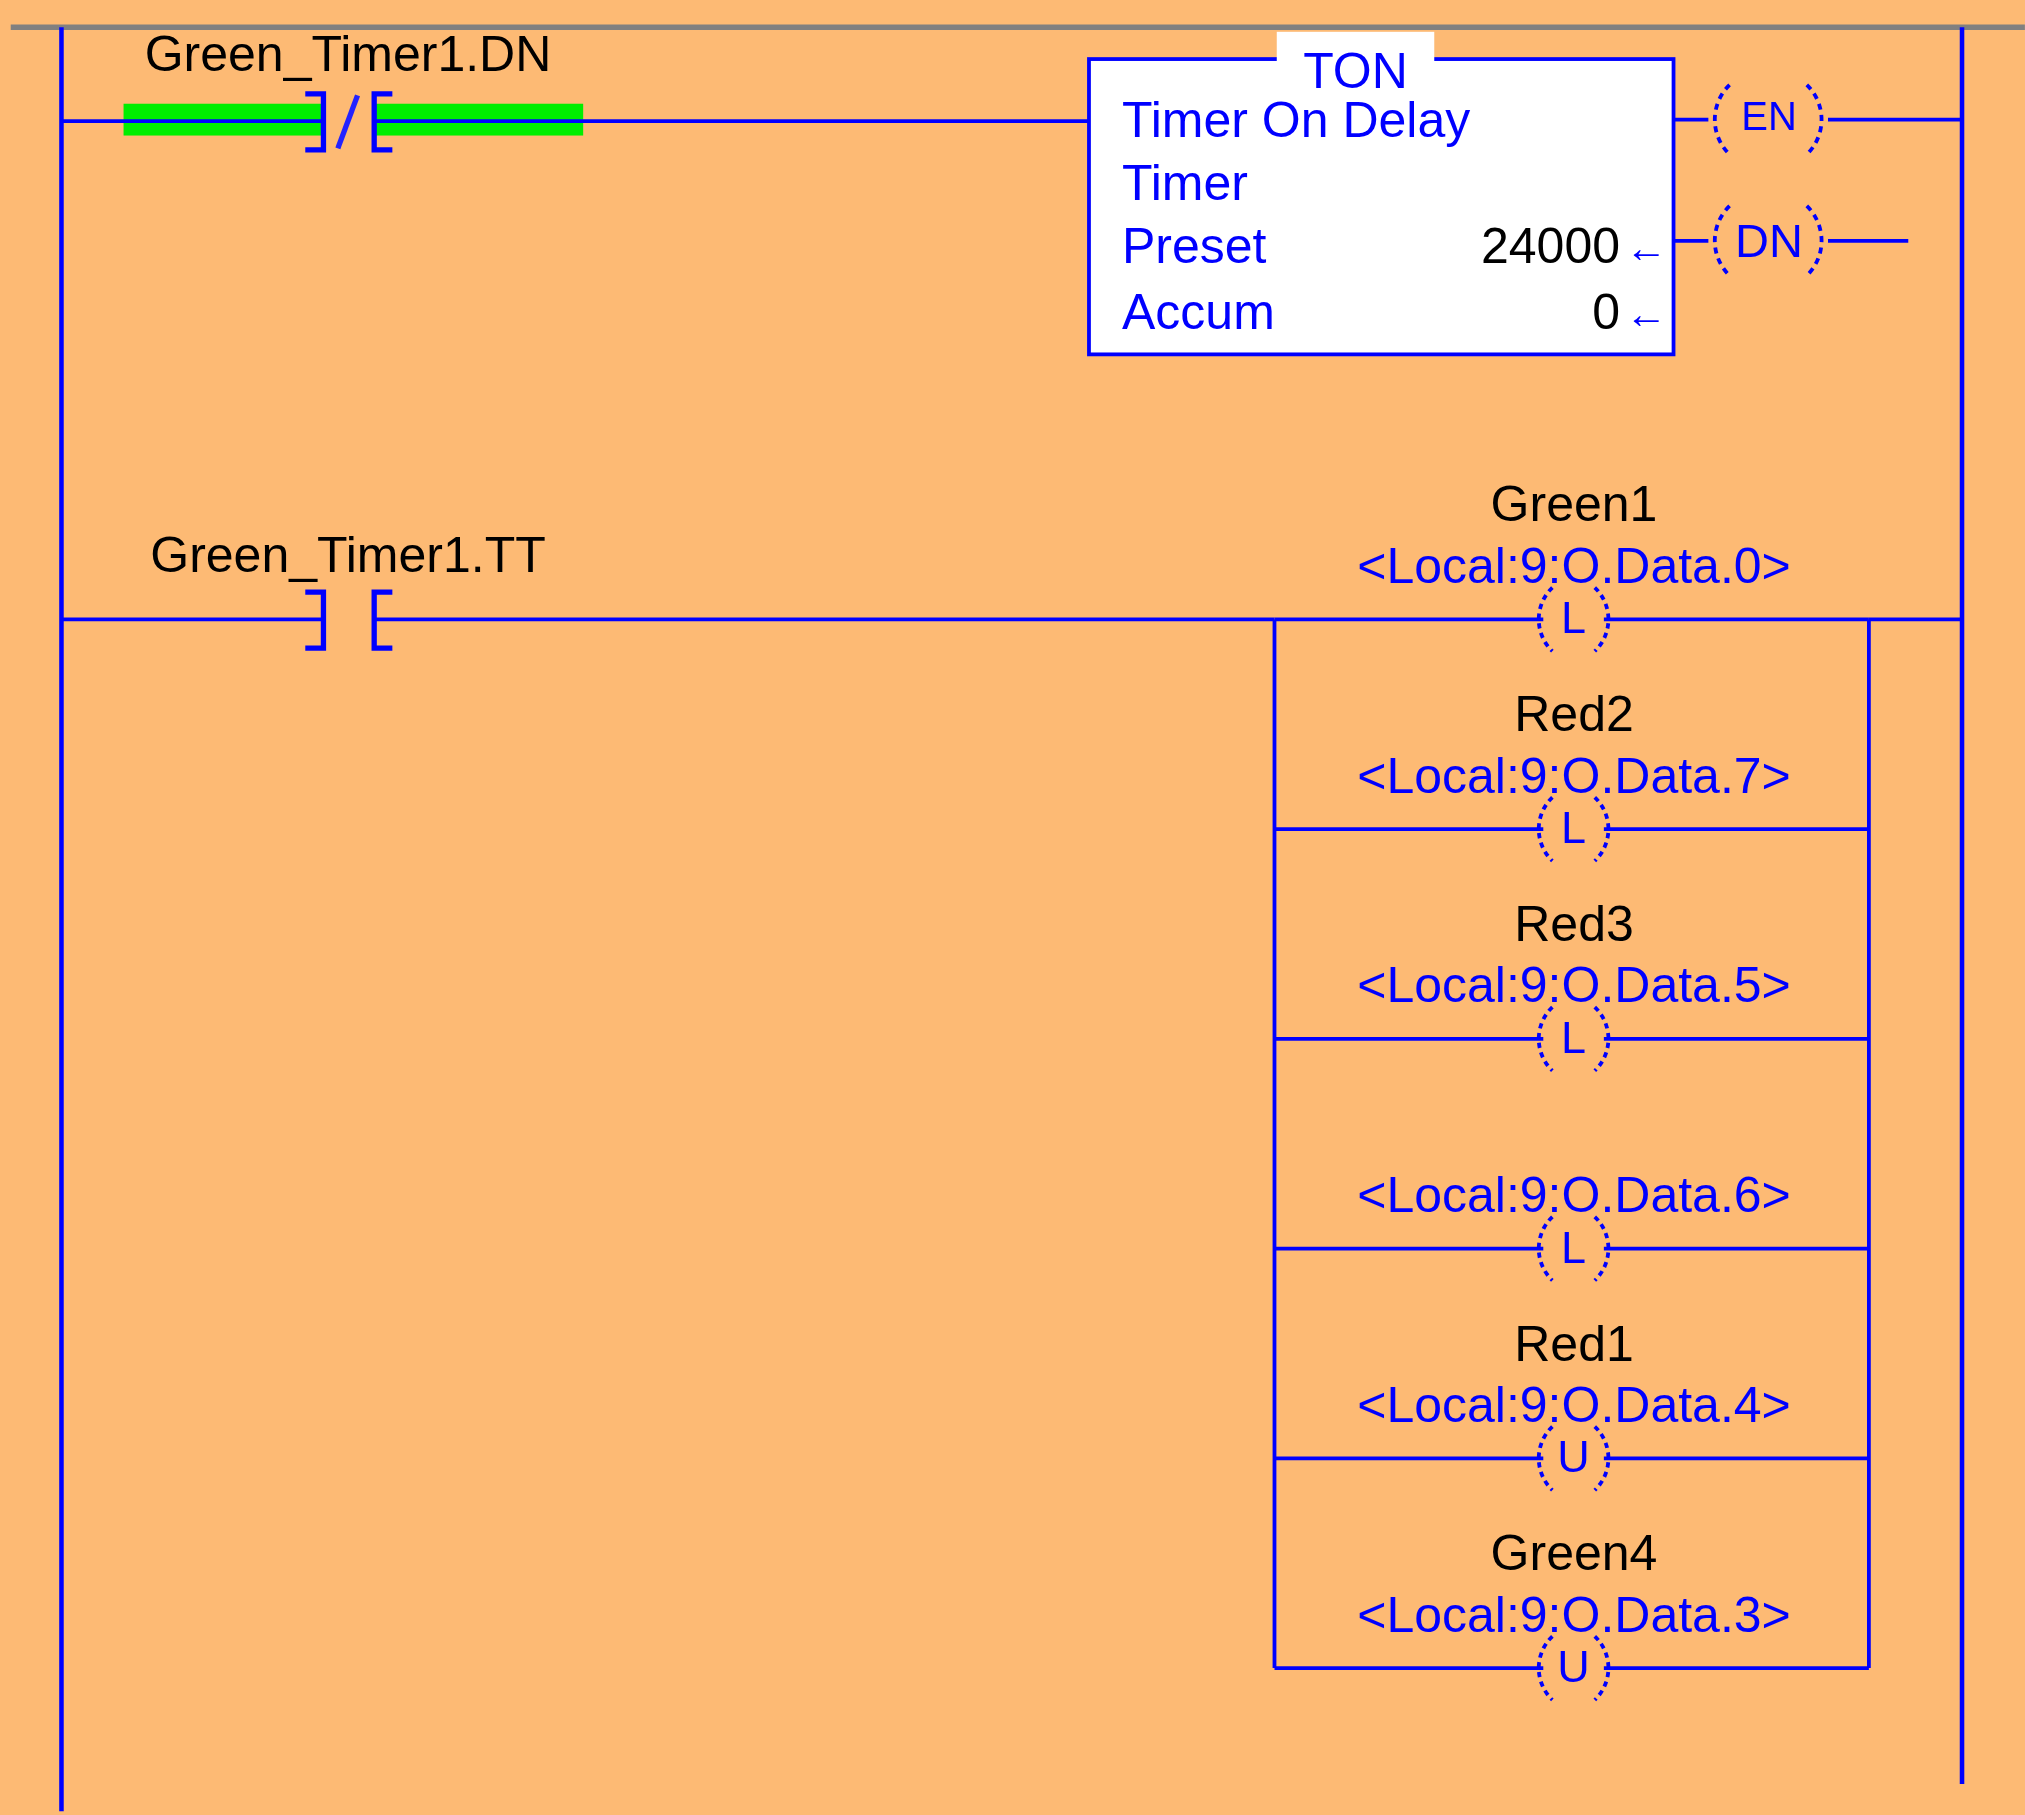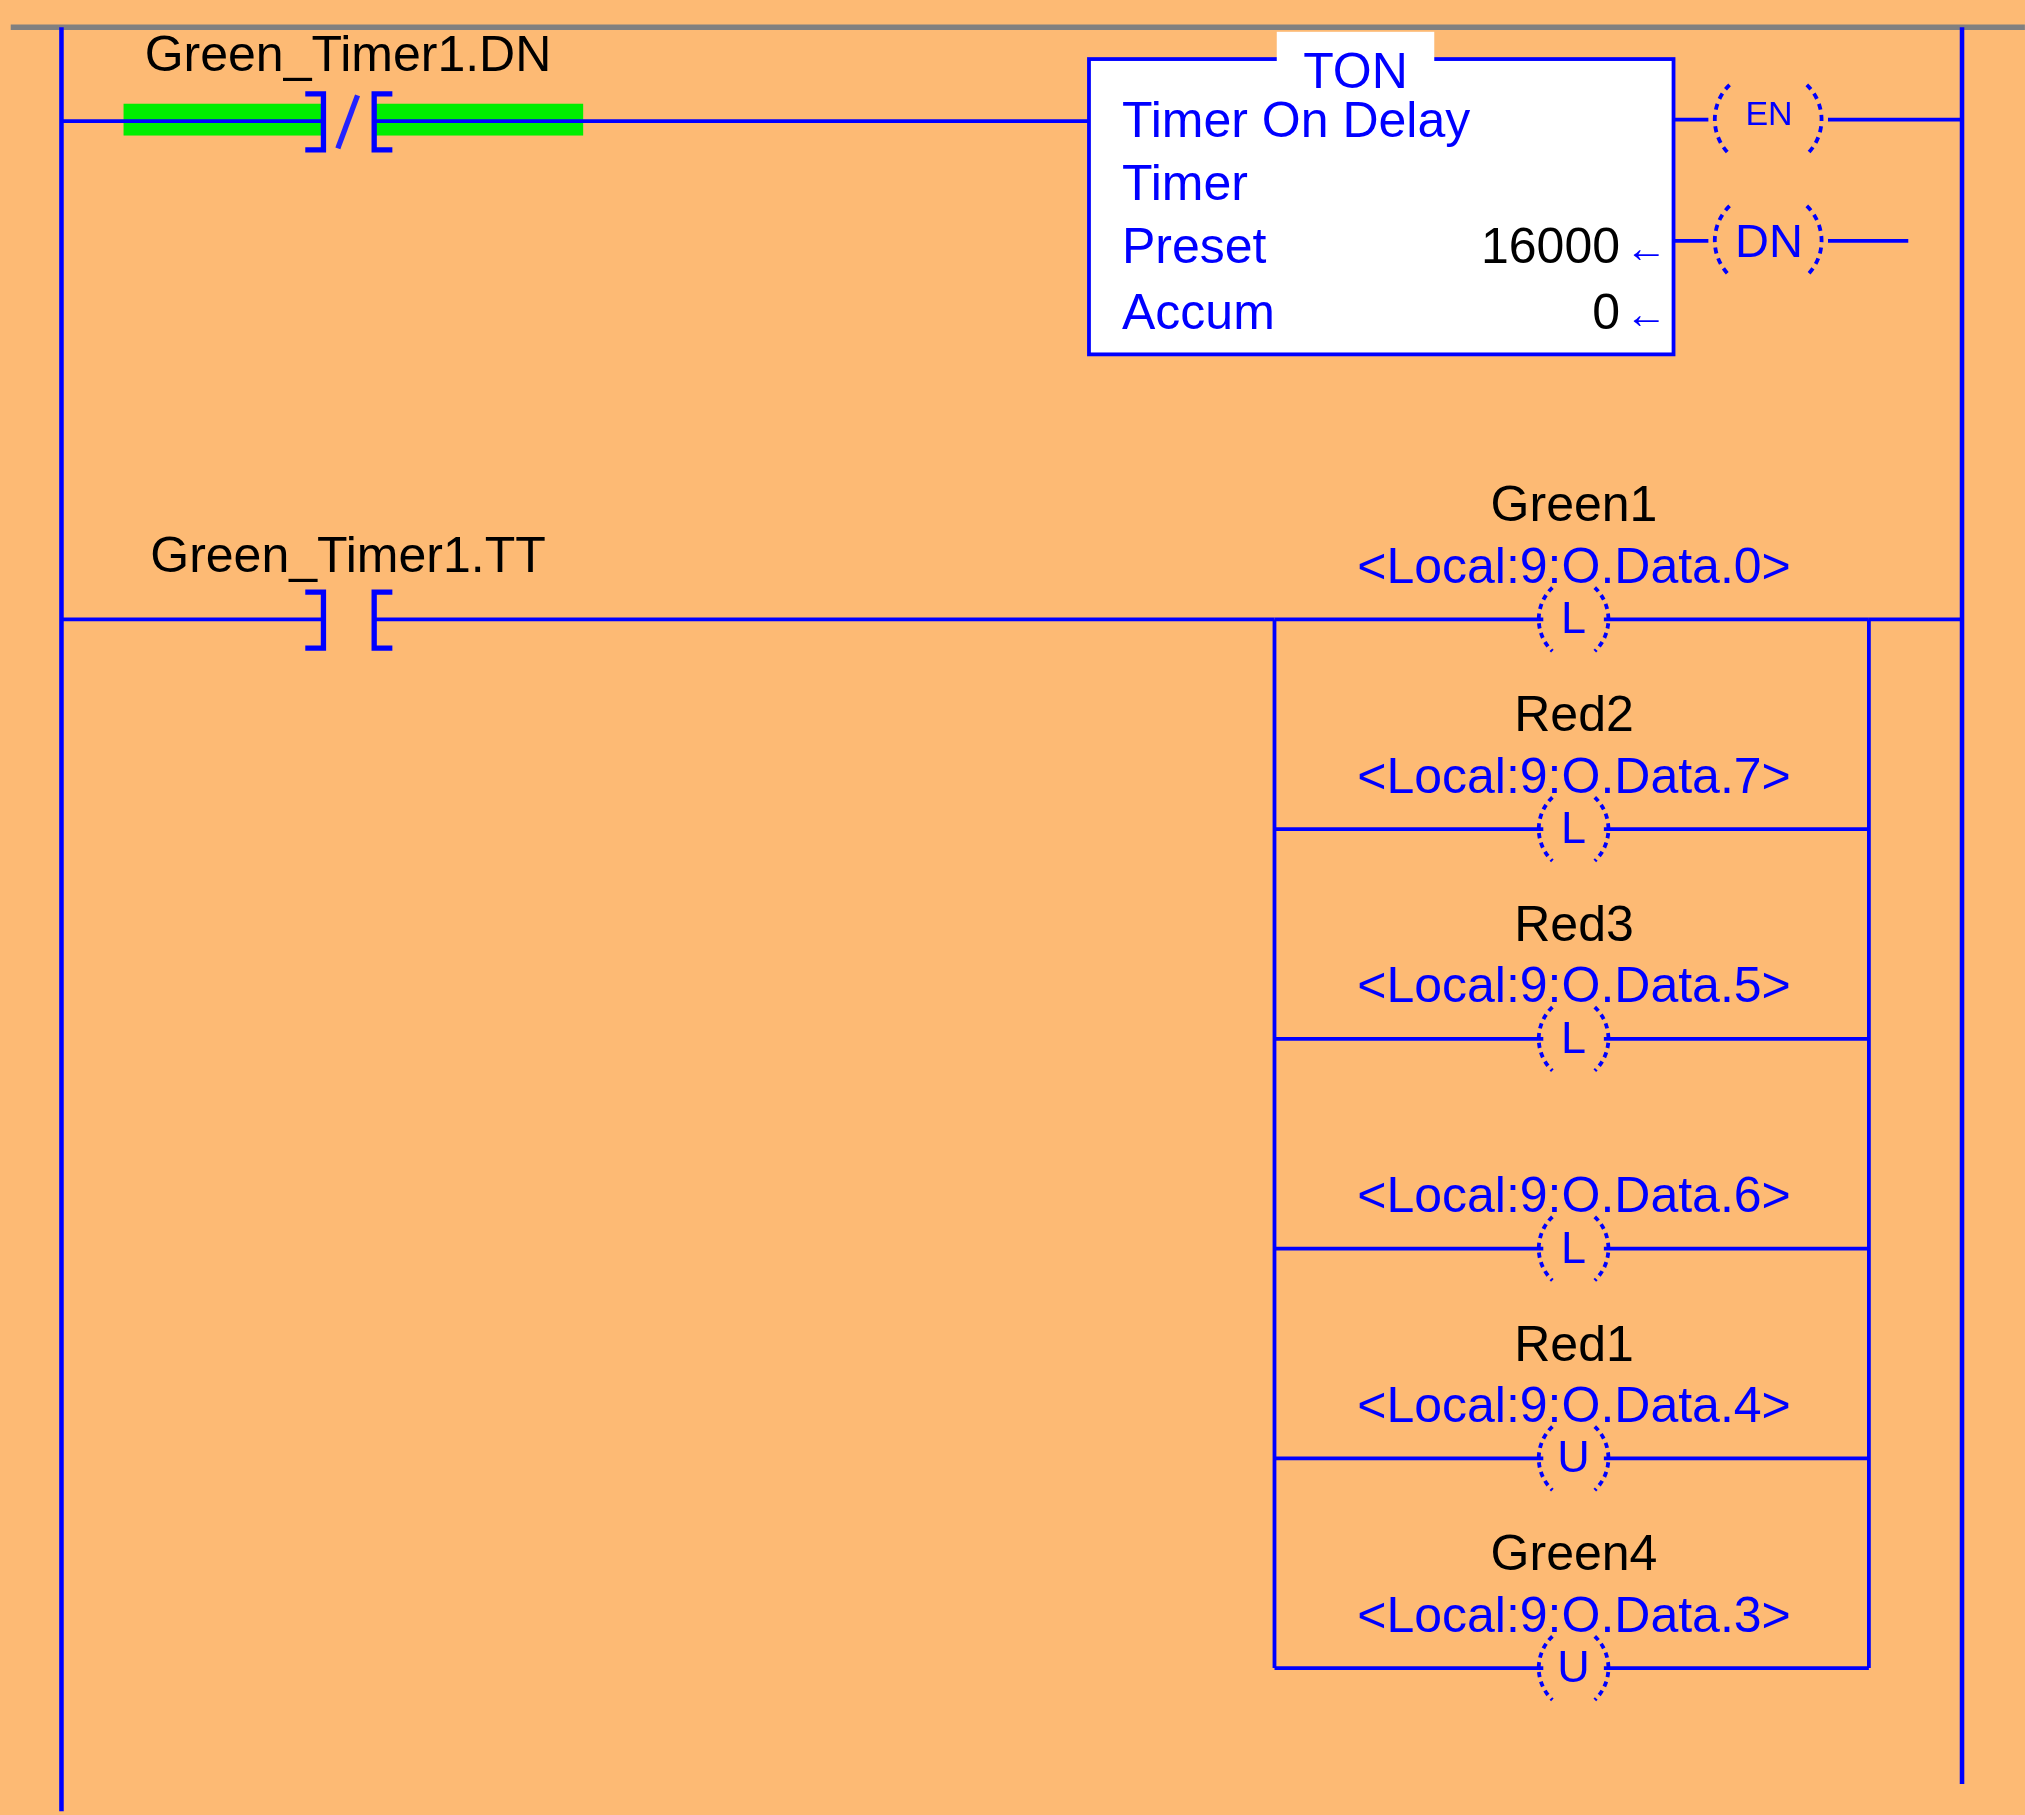--- a/index.html
+++ b/index.html
@@ -135,28 +135,28 @@
 
   <div class="t black ctr" style="left:45px; top:29px; width:606px;">Green_Timer1.DN</div>
 
   <div class="t blue ctr" style="left:1242px; top:46px; width:227px;">TON</div>
 
   <div class="t blue" style="left:1122px; top:95px;">Timer On Delay</div>
 
   <div class="t blue" style="left:1122px; top:158px;">Timer</div>
 
   <div class="t blue" style="left:1122px; top:221px;">Preset</div>
-  <div class="t black rgt" style="left:1287px; top:221px; width:333px;">16000</div>
+  <div class="t black rgt" style="left:1287px; top:221px; width:333px;">24000</div>
   <div class="t blue arrow" style="left:1625px; top:227px;">←</div>
 
   <div class="t blue" style="left:1122px; top:287px;">Accum</div>
   <div class="t black rgt" style="left:1287px; top:287px; width:333px;">0</div>
   <div class="t blue arrow" style="left:1625px; top:293px;">←</div>
 
-  <div class="t blue ctr" style="left:1712px; top:96px; width:114px; font-size:34px;">EN</div>
+  <div class="t blue ctr" style="left:1712px; top:96px; width:114px; font-size:40px;">EN</div>
   <div class="t blue ctr" style="left:1712px; top:217px; width:114px; font-size:47px;">DN</div>
 
   <div class="t black ctr" style="left:45px; top:530px; width:606px;">Green_Timer1.TT</div>
 
   <div class="t black ctr" style="left:1271px; top:479px; width:606px;">Green1</div>
   <div class="t blue ctr" style="left:1271px; top:541px; width:606px;">&lt;Local:9:O.Data.0&gt;</div>
   <div class="t blue ctr coil-letter" style="left:1528px; top:595px; width:91px;">L</div>
 
   <div class="t black ctr" style="left:1271px; top:689px; width:606px;">Red2</div>
   <div class="t blue ctr" style="left:1271px; top:751px; width:606px;">&lt;Local:9:O.Data.7&gt;</div>

